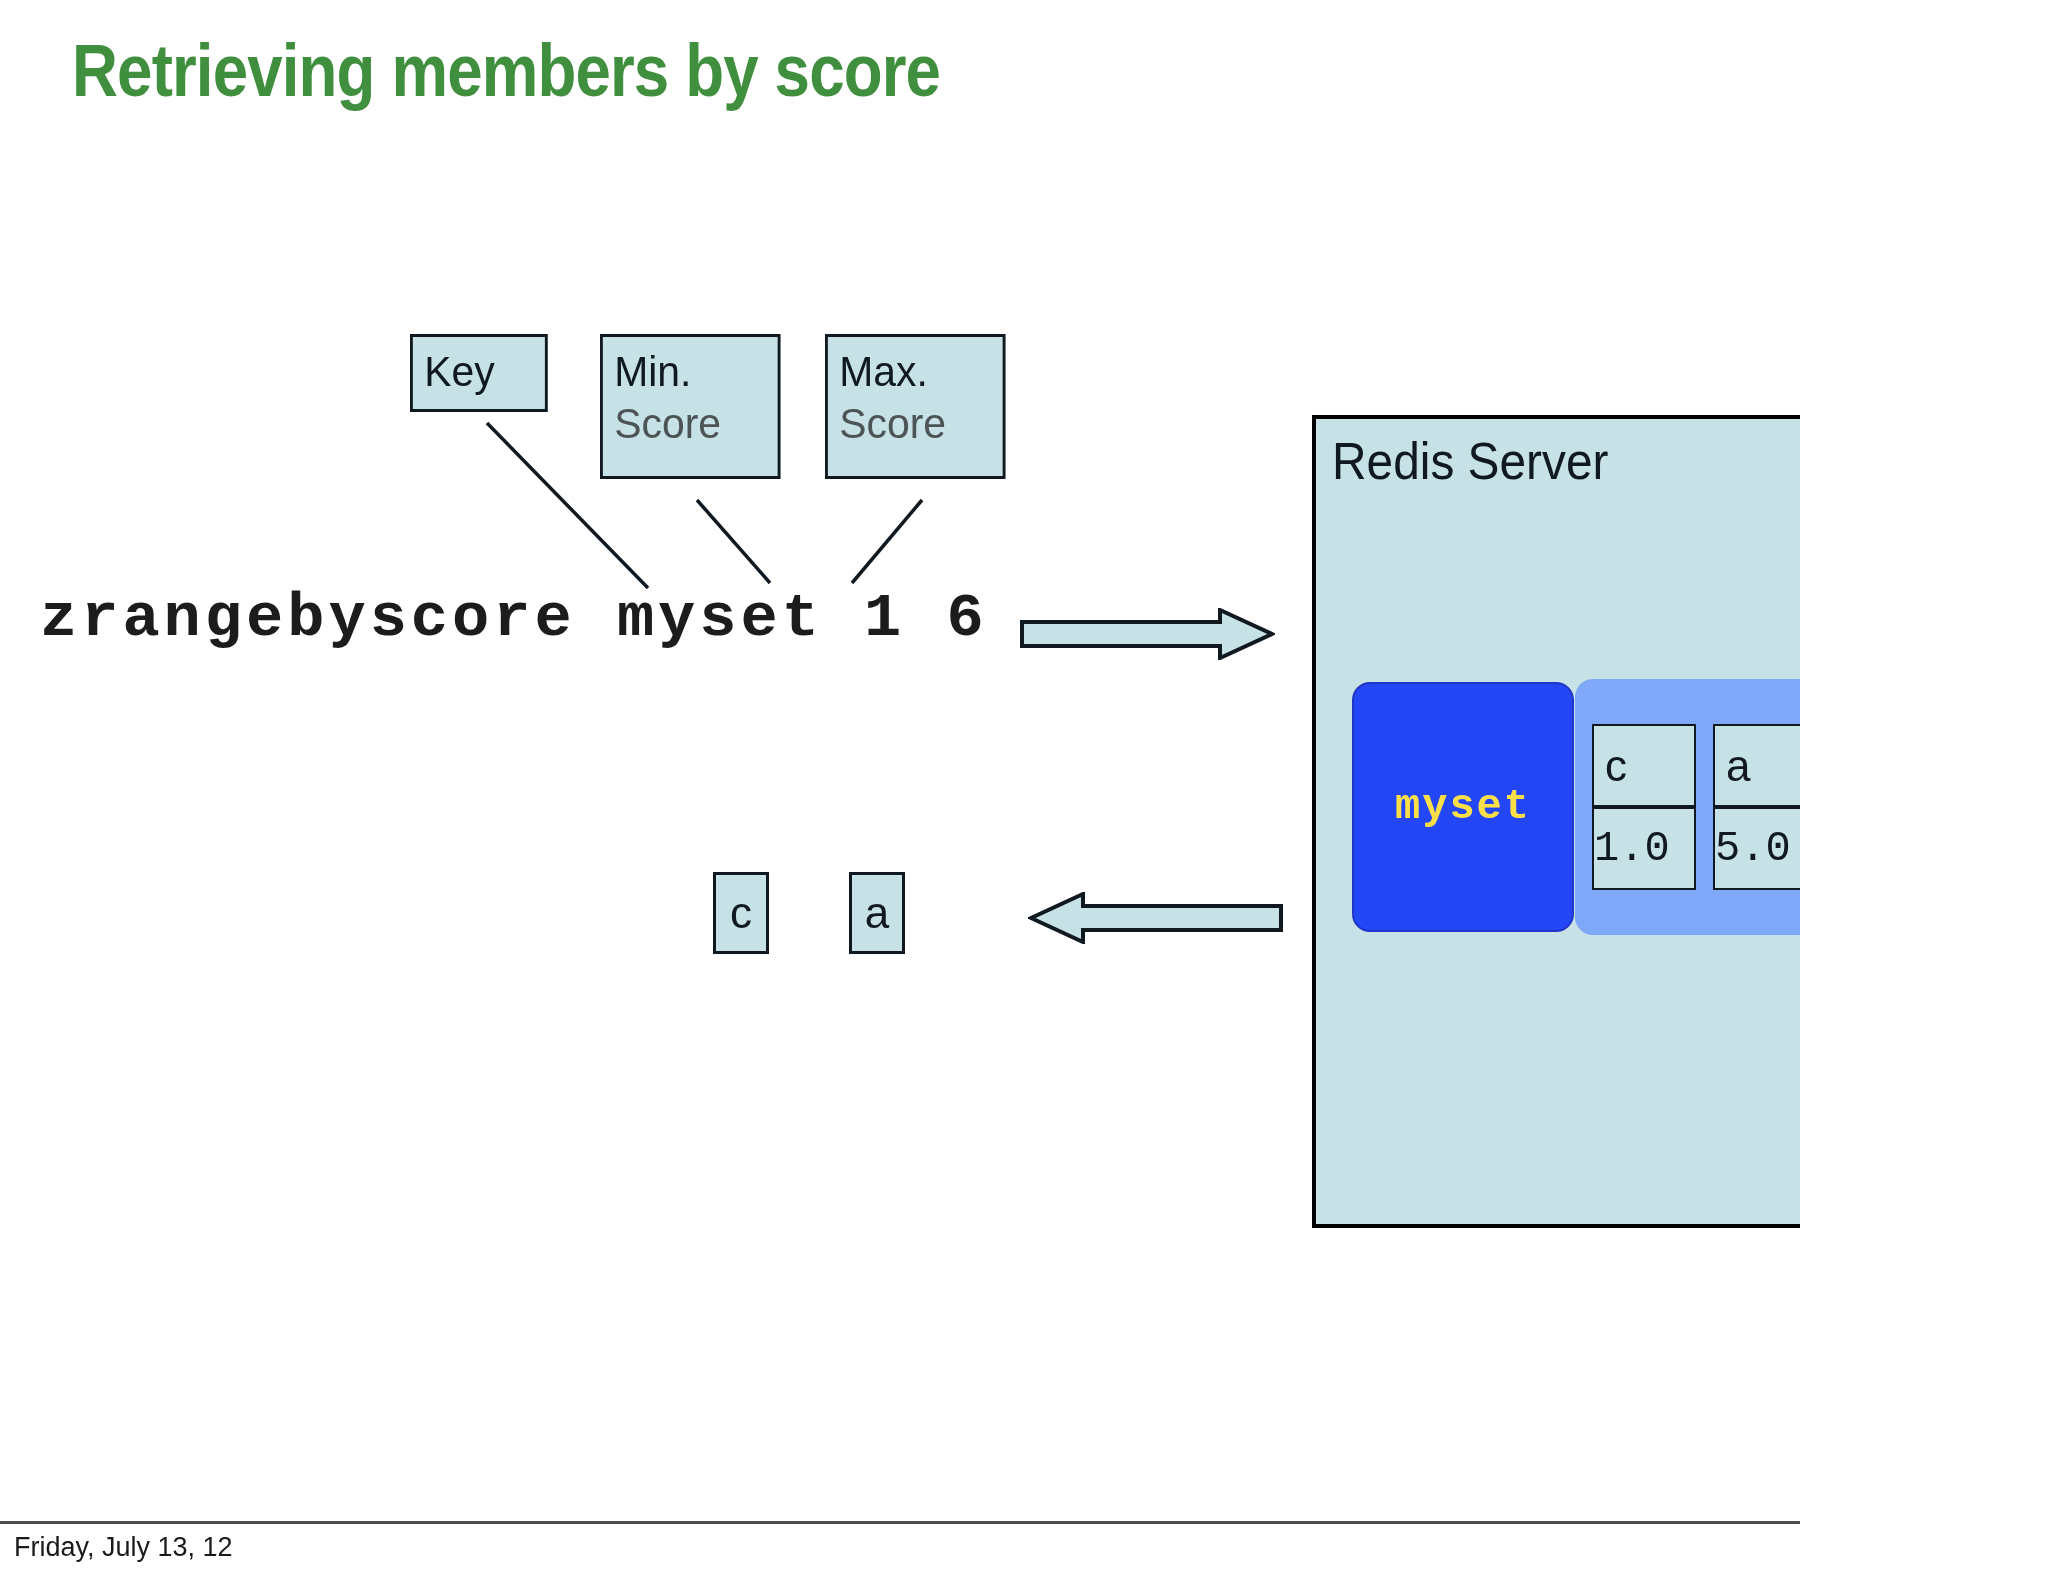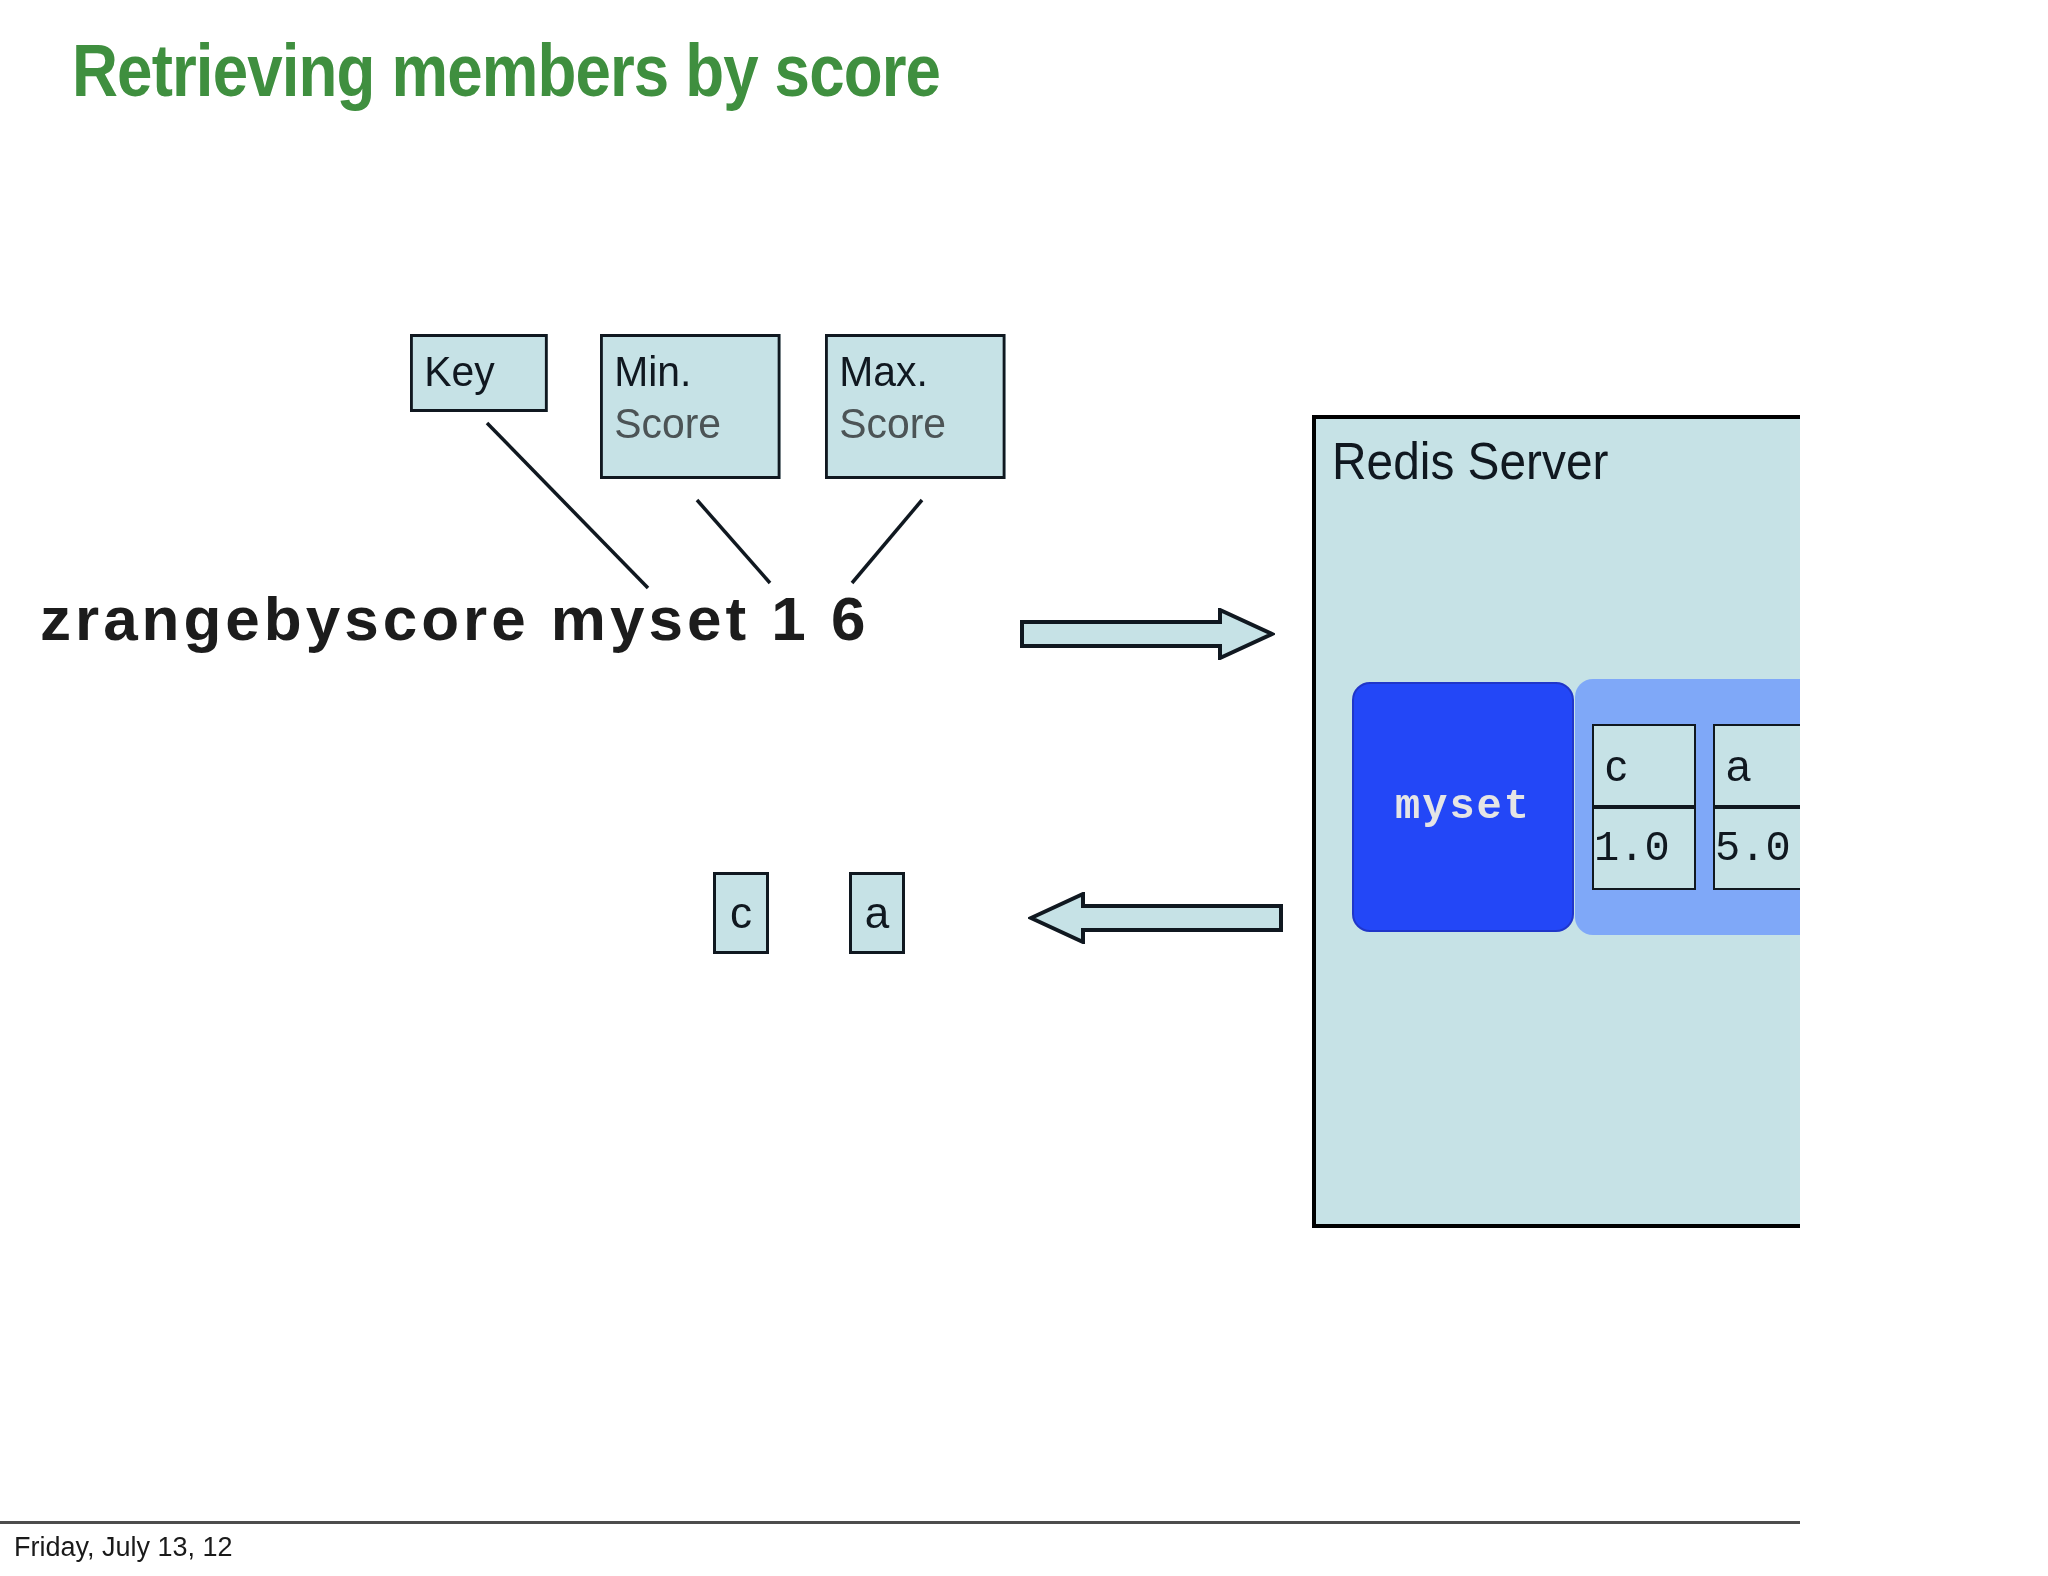--- a/index.html
+++ b/index.html
@@ -57,21 +57,21 @@
   #box-max  { left: 825px; top: 334px; width: 190px; height: 145px; }
 
   
   .connector { position: absolute; overflow: visible; }
 
   
   #command {
     position: absolute;
     left: 40px;
     top: 583px;
-    font-family: Liberation Sans, sans-serif;
+    font-family: Liberation Mono, monospace;
     font-weight: bold;
     font-size: 62px;
     letter-spacing: 4px;
     color: #1c1c1c;
     white-space: pre;
   }
 
   
   .arrow { position: absolute; }
 
@@ -123,21 +123,21 @@
     top: 263px;
     width: 222px;
     height: 250px;
     background: #2347f7;
     border: 2px solid #2036c9;
     border-radius: 18px;
     box-sizing: border-box;
     display: flex;
     align-items: center;
     justify-content: center;
-    color: #e5e5e5;
+    color: #fde047;
     font-family: "Liberation Mono", "DejaVu Sans Mono", monospace;
     font-weight: bold;
     font-size: 42px;
     letter-spacing: 2px;
   }
 
   
   #members-container {
     position: absolute;
     left: 259px;

